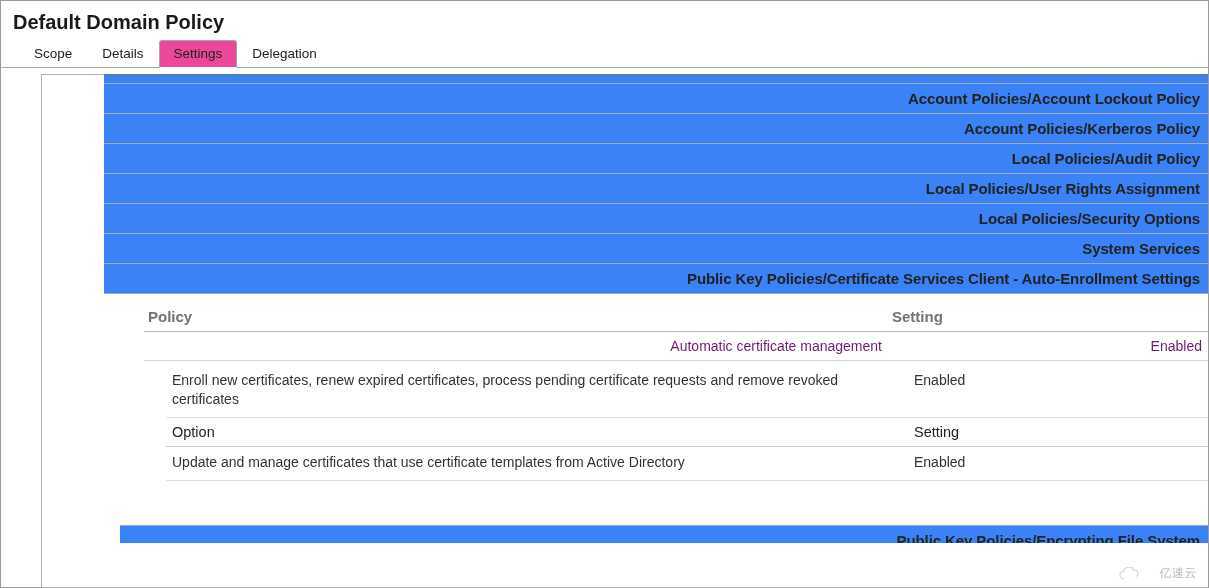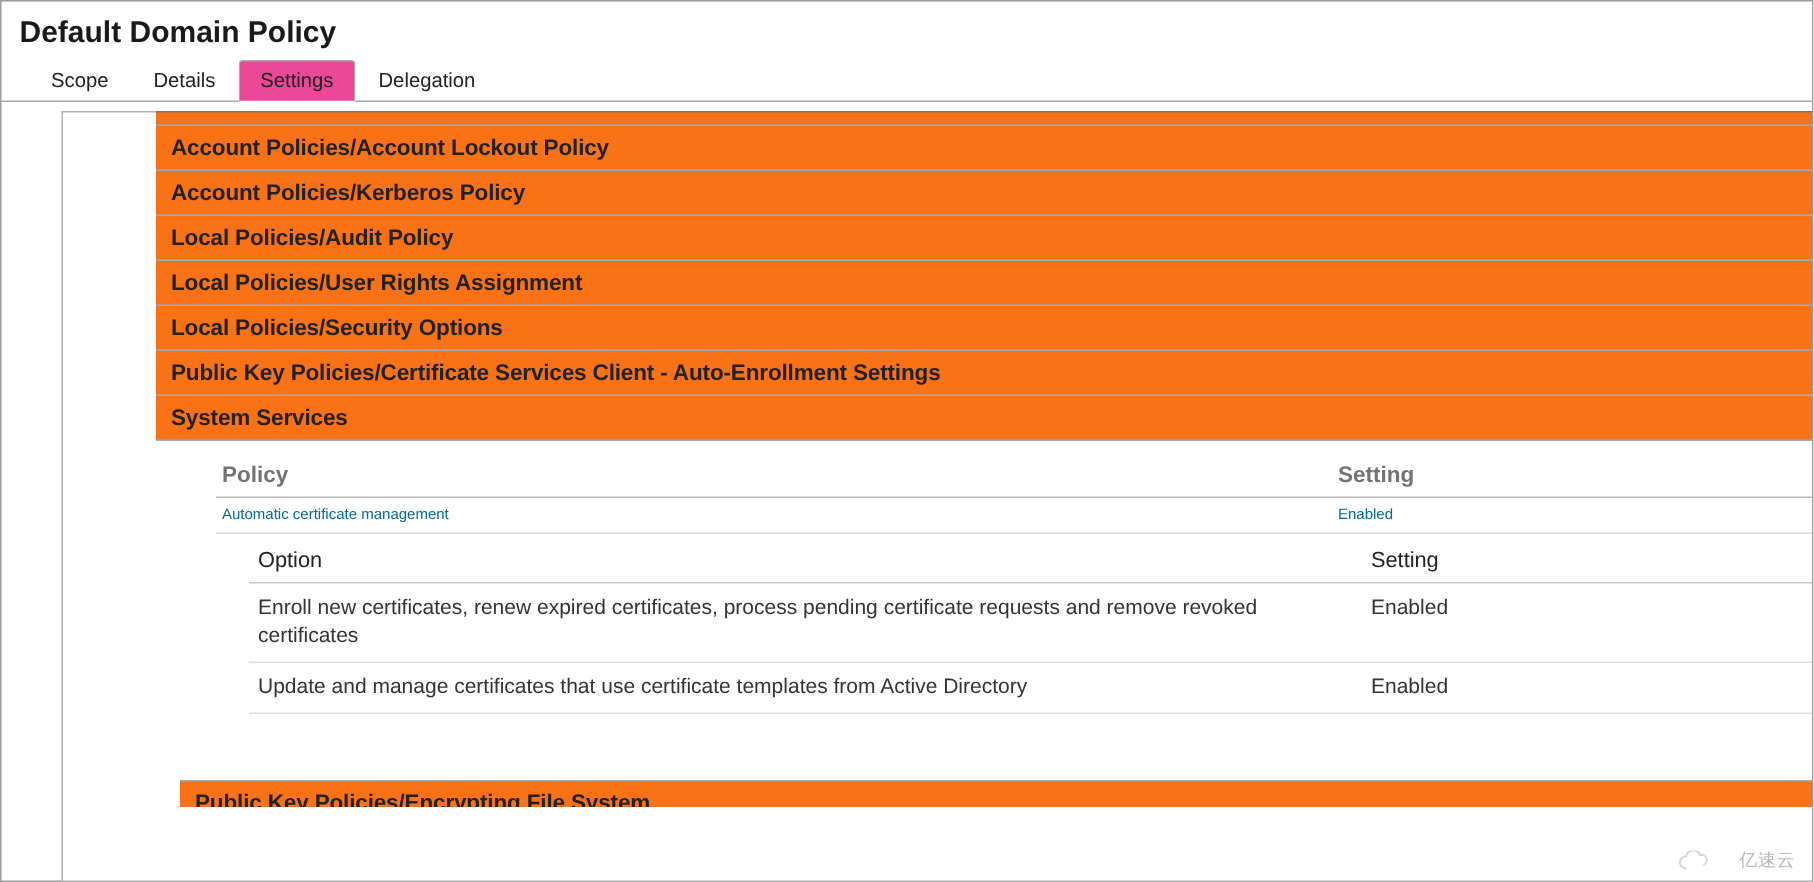--- a/index.html
+++ b/index.html
@@ -55,30 +55,31 @@
     overflow: hidden;
   }
   .content-inner {
     border: 1px solid #b0b0b0;
     border-right: none;
     height: 100%;
     background: #fff;
     padding: 0 0 0 62px;
   }
   .section-header {
-    background: #f97316;
+    background: #3b82f6;
     border-top: 1px solid #9eaab8;
     border-bottom: 1px solid #9eaab8;
     padding: 6px 8px 6px 10px;
     font-weight: 700;
     font-size: 15px;
     color: #222;
     letter-spacing: -0.1px;
     margin-top: -1px;
     cursor: pointer;
+    text-align: right;
   }
   .section-header.truncated-top{
     border-top: 1px solid #777;
     height: 10px;
     padding-top:0;
     padding-bottom:0;
     overflow:hidden;
     line-height: 0;
   }
   .policy-block {
@@ -90,25 +91,25 @@
   }
   .p-table th {
     text-align: left;
     font-weight: 700;
     font-size: 15px;
     padding: 4px 6px 6px 4px;
     border-bottom: 1px solid #b8b8b8;
     color: #737373;
   }
   .p-table td {
-    text-align: left;
-    font-size: 10px;
+    text-align: right;
+    font-size: 14px;
     padding: 6px 6px 6px 4px;
     border-bottom: 1px solid #d8d8d8;
-    color: #0369a1;
+    color: #701a75;
     vertical-align: top;
   }
   .p-table .col-setting { width: 320px; }
   .sub-table-wrap {
     padding: 4px 0 0 22px;
   }
   .sub-table {
     width: 100%;
     border-collapse: collapse;
   }
@@ -184,50 +185,50 @@
       <div class="section-header">
         <span>Local Policies/Audit Policy</span>
       </div>
       <div class="section-header">
         <span>Local Policies/User Rights Assignment</span>
       </div>
       <div class="section-header">
         <span>Local Policies/Security Options</span>
       </div>
       <div class="section-header">
+        <span>System Services</span>
+      </div>
+      <div class="section-header">
         <span>Public Key Policies/Certificate Services Client - Auto-Enrollment Settings</span>
-      </div>
-      <div class="section-header">
-        <span>System Services</span>
       </div>
 
       <div class="policy-block">
         <table class="p-table">
           <tbody>
               <tr>
             <th>Policy</th>
             <th class="col-setting">Setting</th>
           </tr>
           <tr>
             <td>Automatic certificate management</td>
             <td>Enabled</td>
           </tr>
         </tbody>
           </table>
 
         <div class="sub-table-wrap">
           <table class="sub-table">
             <tbody>
                 <tr>
+              <td>Enroll new certificates, renew expired certificates, process pending certificate requests and remove revoked certificates</td>
+              <td>Enabled</td>
+            </tr>
+            <tr>
               <th>Option</th>
               <th class="col-setting">Setting</th>
-            </tr>
-            <tr>
-              <td>Enroll new certificates, renew expired certificates, process pending certificate requests and remove revoked certificates</td>
-              <td>Enabled</td>
             </tr>
             <tr>
               <td>Update and manage certificates that use certificate templates from Active Directory</td>
               <td>Enabled</td>
             </tr>
           </tbody>
             </table>
         </div>
       </div>
 

